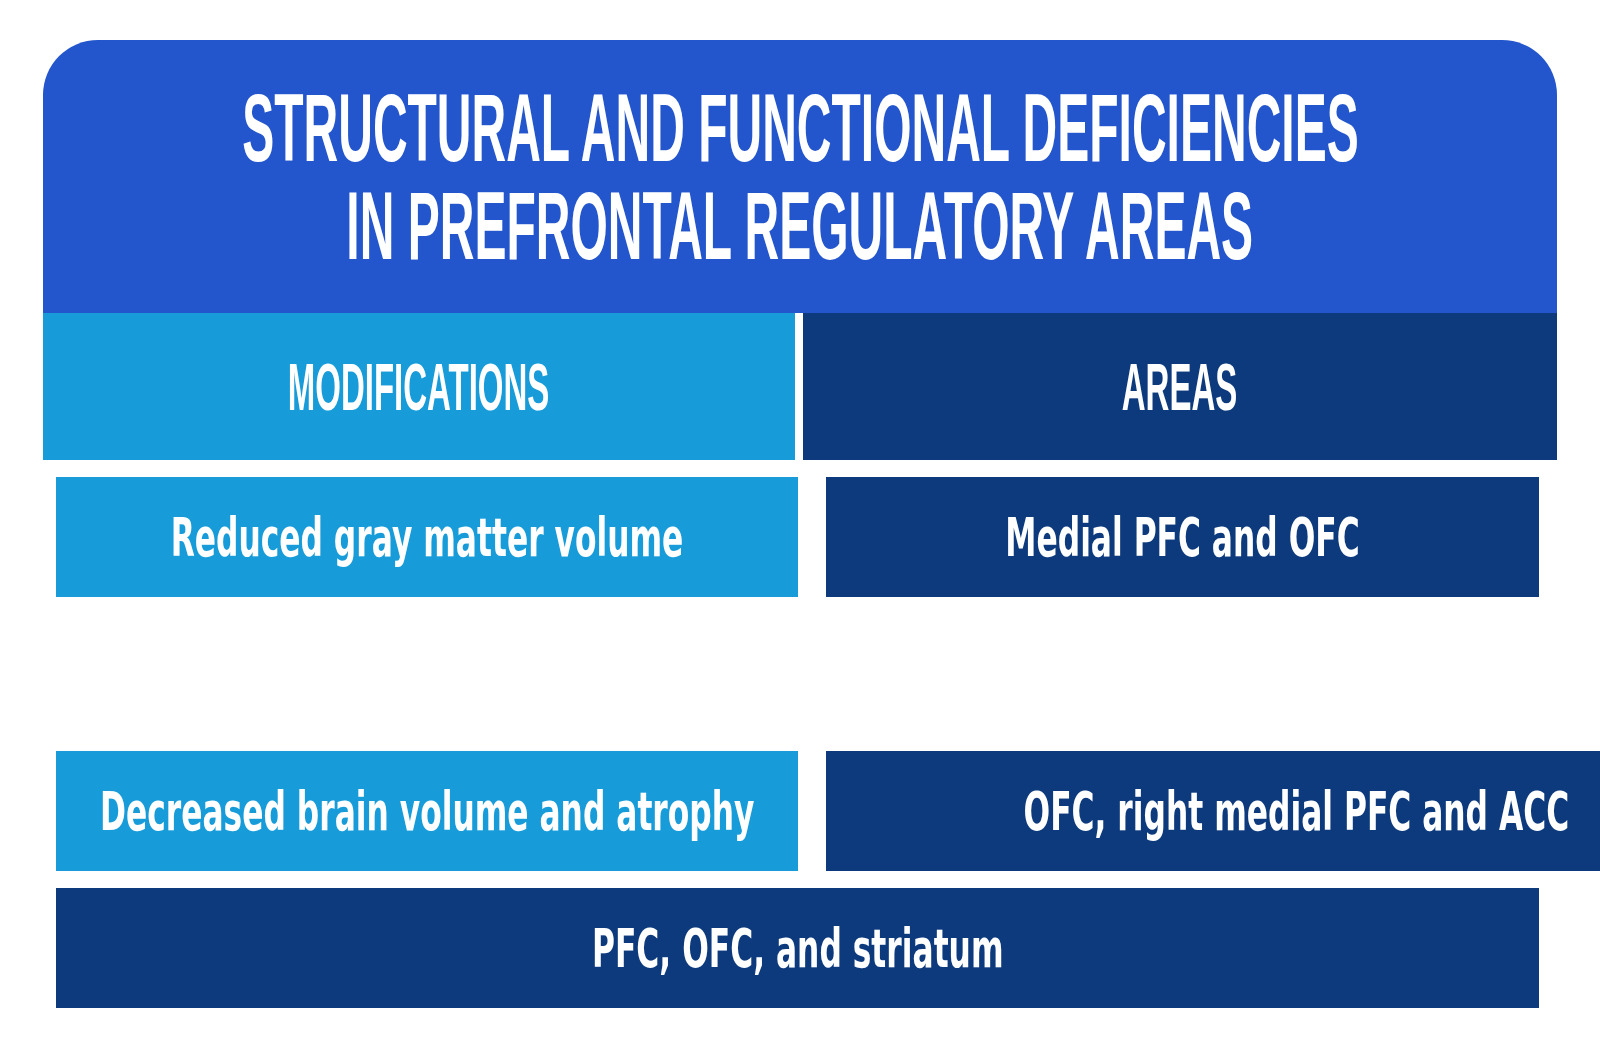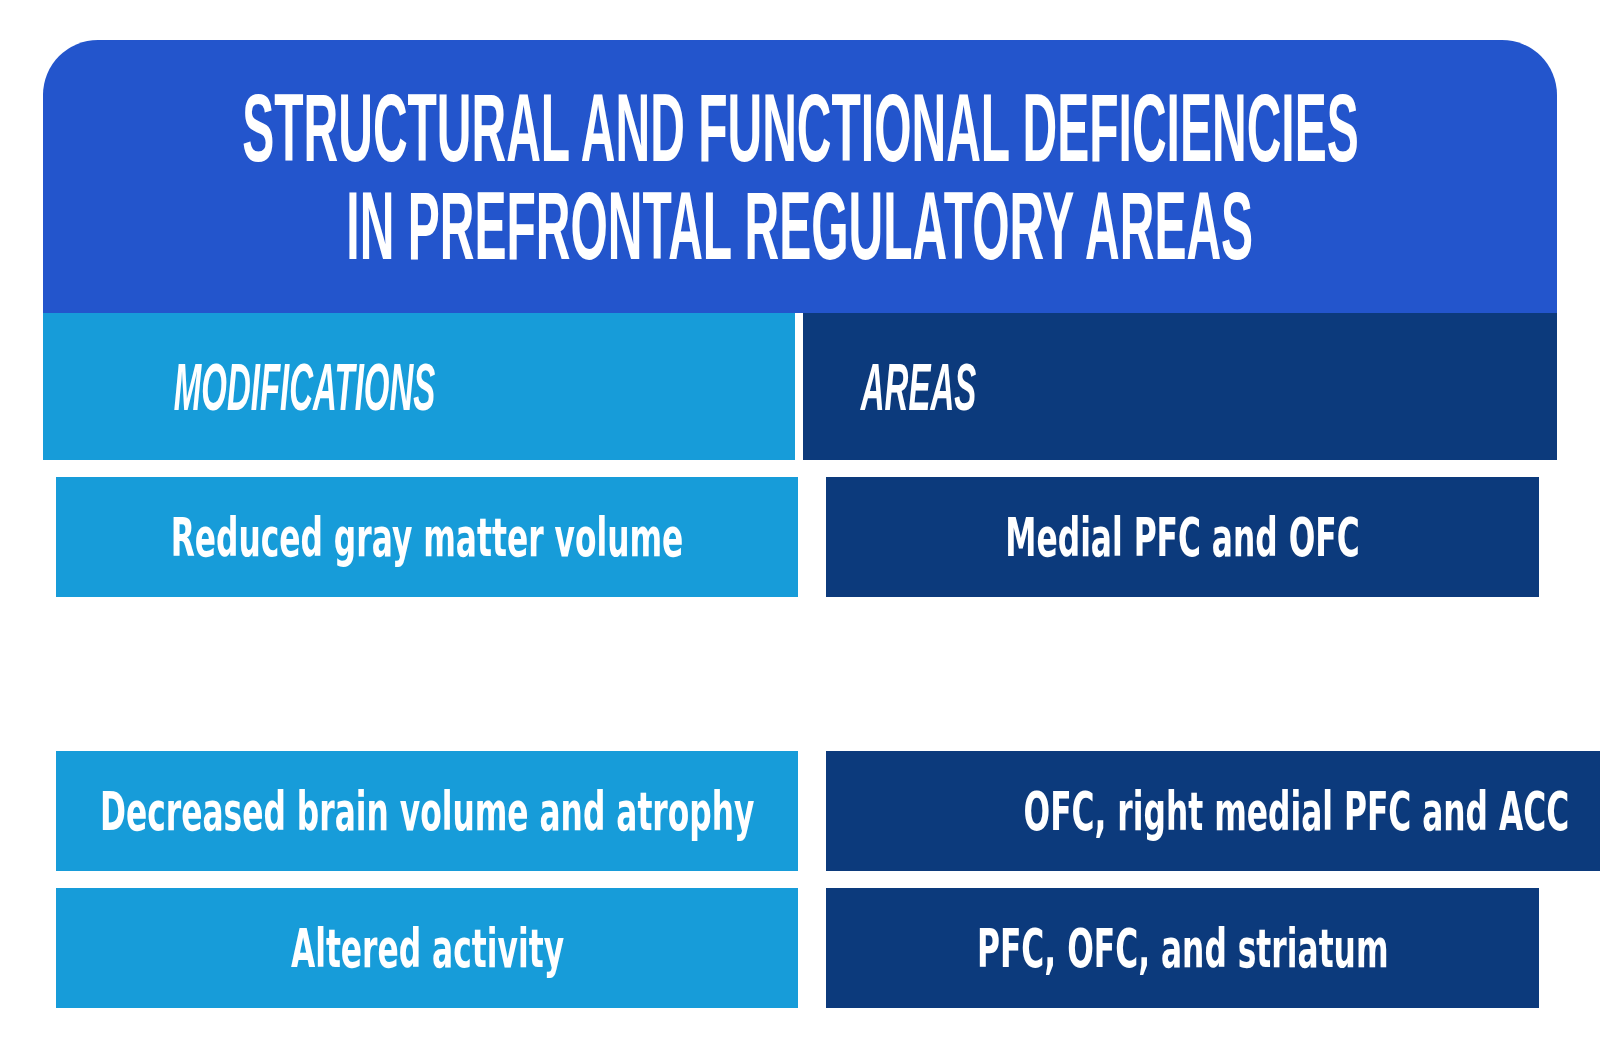--- a/index.html
+++ b/index.html
@@ -46,22 +46,21 @@
   }
   
   .header-row{
     display:flex;
     height:147px;
     gap:8px;
   }
   .header-cell{
     display:flex;
     align-items:center;
-    justify-content:flex-start;
-    font-style:italic;
+    justify-content:center;
   }
   .header-cell.col1{ width:752px; background:var(--col1-bg); }
   .header-cell.col2{ flex:1; background:var(--col2-bg); }
   .header-label{
     color:var(--text);
     font-family:"Liberation Sans", sans-serif;
     font-weight:700;
     font-size:66px;
     white-space:nowrap;
     transform:scaleX(0.50);
@@ -125,21 +124,18 @@
   <div class="data-row">
     <div class="cell col1">
       <span class="cell-text">Decreased brain volume and atrophy</span>
     </div>
     <div class="cell col2">
       <span class="cell-text">OFC, right medial PFC and ACC</span>
     </div>
   </div>
 
   <div class="data-row">
-    <div class="cell col1">
-      <span class="cell-text">Altered activity</span>
-    </div>
     <div class="cell col2">
       <span class="cell-text">PFC, OFC, and striatum</span>
     </div>
   </div>
 
 </div>
 
 </body></html>

